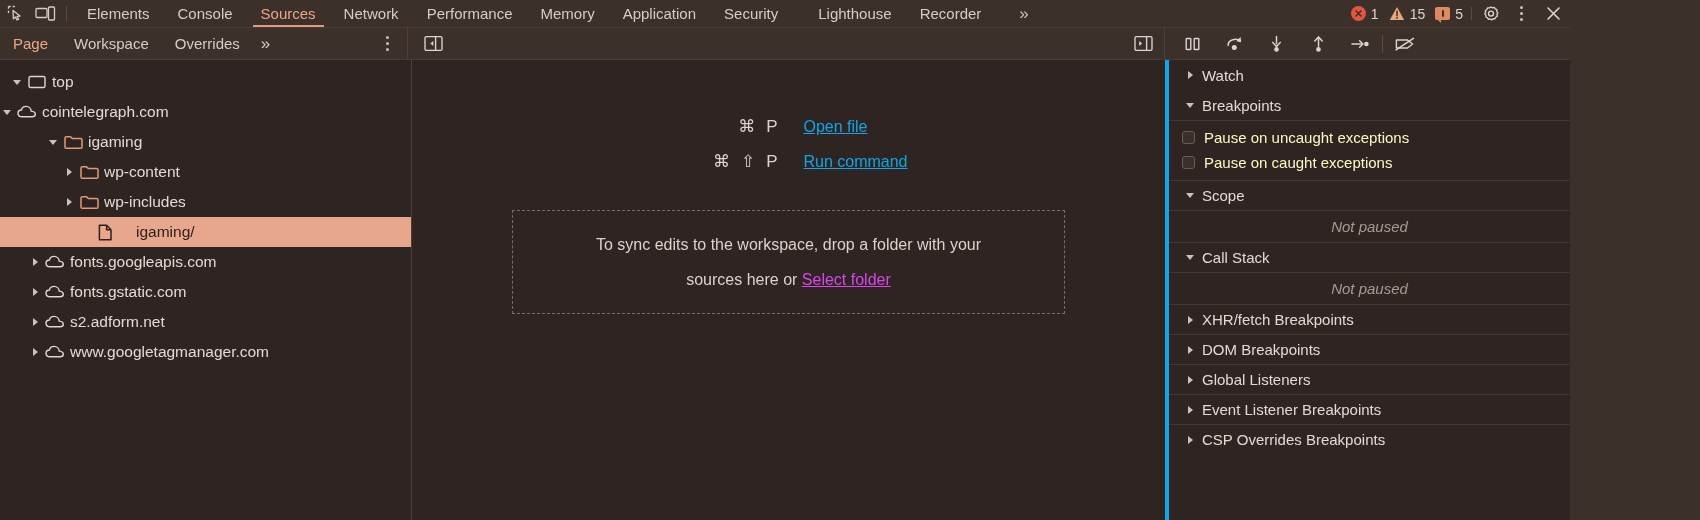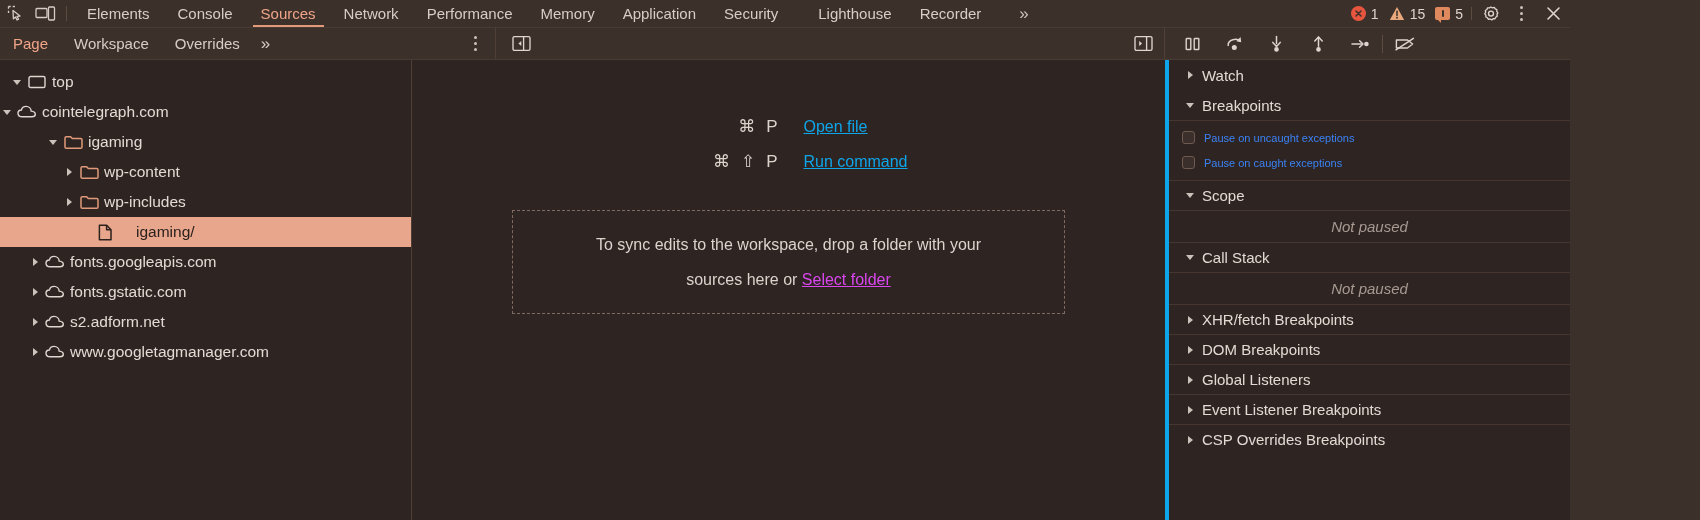--- a/index.html
+++ b/index.html
@@ -57,21 +57,21 @@
   .sq-info i{display:block;width:2px;height:7px;background:#3c302a;border-radius:1px;}
   .tb-div2 { width:1px; background:#5d4a41; margin:7px 4px 7px 2px; }
 
   
   .subbar {
     height: 32px; min-height: 32px;
     background: #3c302a;
     display: flex; align-items: stretch;
     border-bottom: 1px solid #4a3b34;
   }
-  .nav-pane-bar { width: 496px; display: flex; align-items: stretch; border-right: 1px solid #4f3f37; justify-content: center; }
+  .nav-pane-bar { width: 408px; display: flex; align-items: stretch; border-right: 1px solid #4f3f37; justify-content: center; }
   .stab {
     padding: 0 13px; display: flex; align-items: center;
     font-size: 15px; color: #d7cdc7; cursor: pointer;
   }
   .stab.active { color: #f0a588; }
   .kebab { width: 30px; display:flex; align-items:center; justify-content:center; cursor:pointer; }
   .kebab i { width:3px;height:3px;border-radius:50%;background:#cdc2bb;display:block;margin:1.5px 0; }
   .kebab .kb { display:flex;flex-direction:column;align-items:center; }
   .sb-spacer { flex: 1; }
   .editor-pane-bar { flex:1; display:flex; align-items:center; border-right:1px solid #4f3f37; }
@@ -147,21 +147,21 @@
   .sec-head .arrow { width: 16px; min-width:16px; }
   .sec-head .sec-title { margin-left: 4px; }
   .bordered { border-top: 1px solid #453730; }
   .notpaused {
     height: 32px; display:flex; align-items:center; justify-content:center;
     font-size: 15px; font-style: italic; color: #a89a92;
     border-top: 1px solid #453730;
   }
   .cbrow {
     height: 25px; display:flex; align-items:center;
-    padding-left: 13px; font-size: 11px; color: #3b82f6; cursor:pointer;
+    padding-left: 13px; font-size: 15px; color: #fef9c3; cursor:pointer;
   }
   .cbox {
     width: 13px; height: 13px; min-width:13px; border-radius: 3px;
     background: #3a2f2a; border: 1px solid #6e5a50; margin-right: 9px;
   }
 </style>
 </head>
 <body>
 
 <div class="filler"></div>

